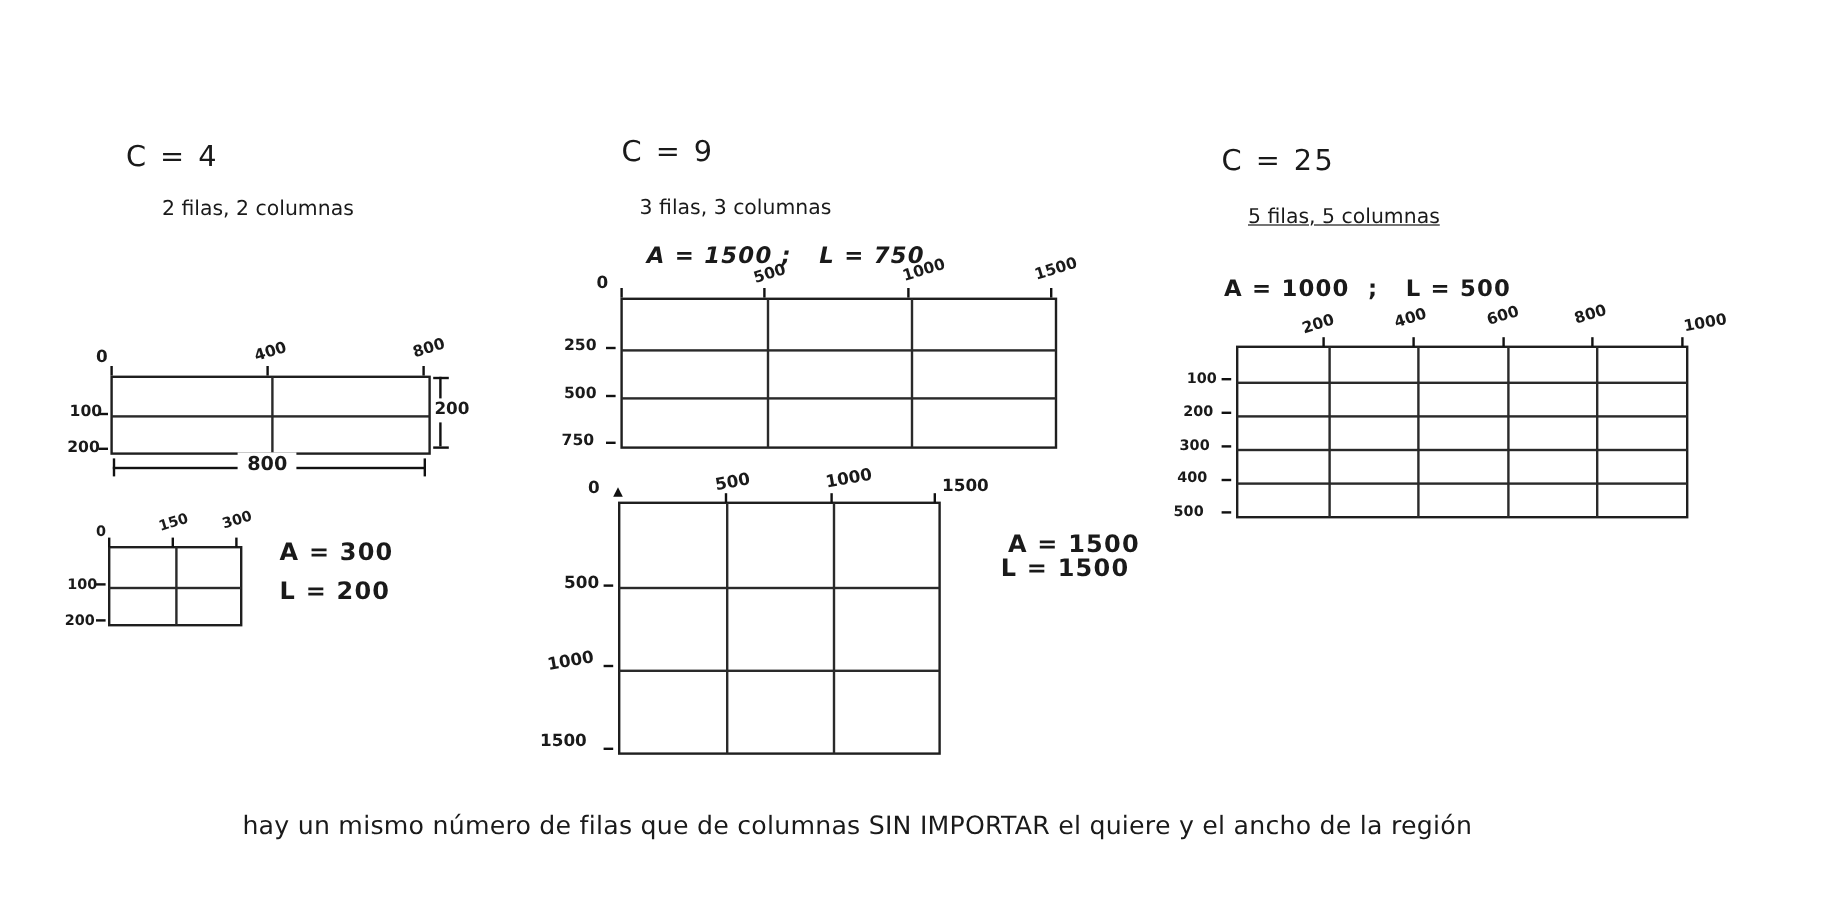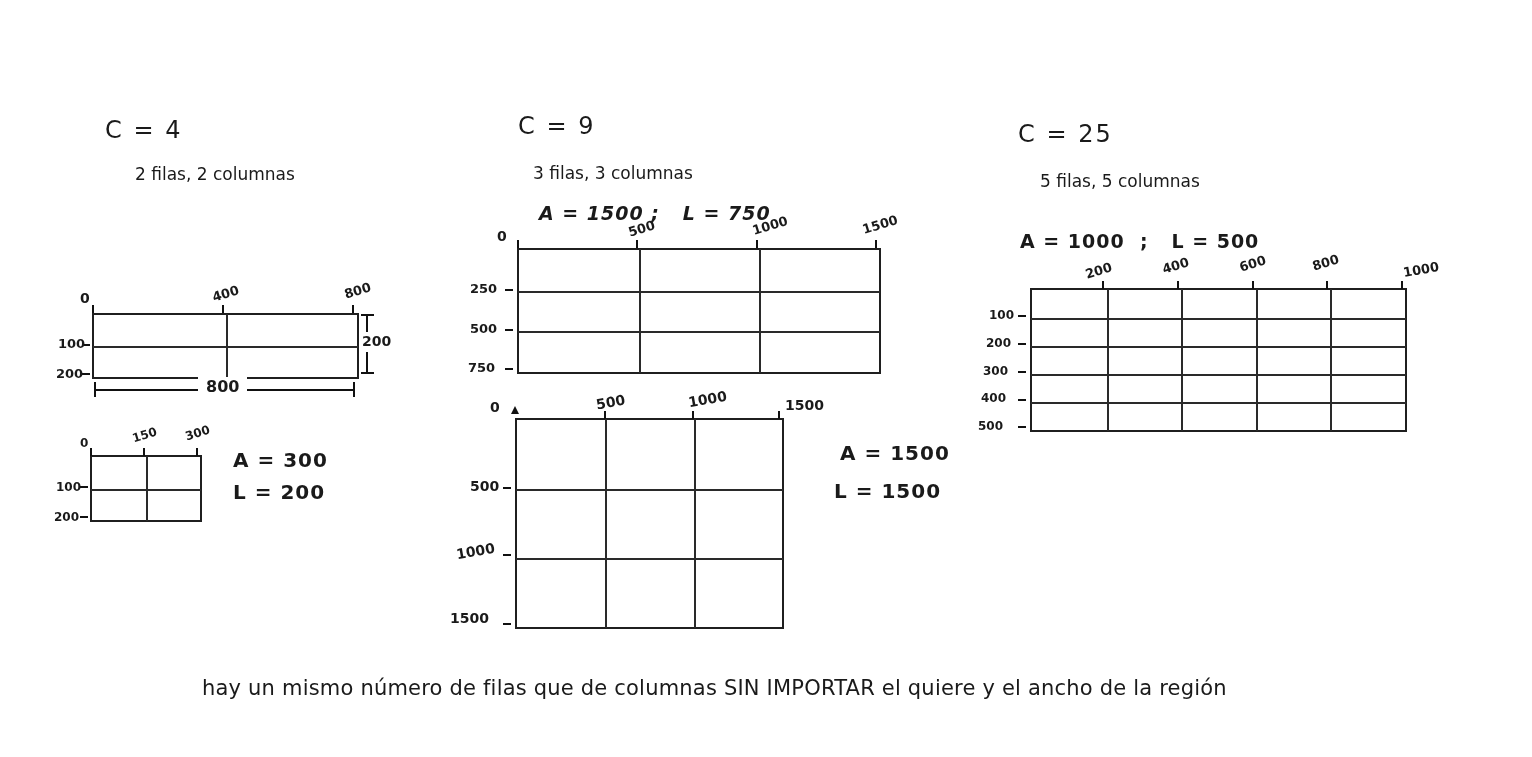--- a/index.html
+++ b/index.html
@@ -121,24 +121,24 @@
   <div class="lmark" style="left:503px;top:554px;"></div>
   <div class="lmark" style="left:503px;top:623px;"></div>
   <span class="tick tick-md" style="left:490px;top:399px;">0</span>
   <span class="tick tick-md rot-sm" style="left:596px;top:394px;">500</span>
   <span class="tick tick-md rot-sm" style="left:688px;top:391px;">1000</span>
   <span class="tick tick-md" style="left:785px;top:397px;">1500</span>
   <span class="tick tick-md" style="left:470px;top:478px;">500</span>
   <span class="tick tick-md rot-sm" style="left:456px;top:543px;">1000</span>
   <span class="tick tick-md" style="left:450px;top:610px;">1500</span>
   <div class="abs hw side-label" style="left:840px;top:441px;">A = 1500</div>
-  <div class="abs hw side-label" style="left:834px;top:479px;">L = 1500</div>
+  <div class="abs hw side-label" style="left:834px;top:461px;">L = 1500</div>
 
   <div class="abs hw c-label" style="left:1018px;top:120px;">C = 25</div>
-  <div class="abs hw dims" style="left:1040px;top:171px;">5 filas, 5 columnas</div>
+  <div class="abs hw dims" style="left:1040px;top:171px;text-decoration:underline;">5 filas, 5 columnas</div>
   <div class="abs hw params" style="left:1020px;top:230px;">A = 1000  ;   L = 500</div>
 
   <div class="gridbox" style="left:1030px;top:288px;width:373px;height:140px;">
     <div class="vl" style="left:20%;"></div>
     <div class="vl" style="left:40%;"></div>
     <div class="vl" style="left:60%;"></div>
     <div class="vl" style="left:80%;"></div>
     <div class="hl" style="top:20%;"></div>
     <div class="hl" style="top:40%;"></div>
     <div class="hl" style="top:60%;"></div>

